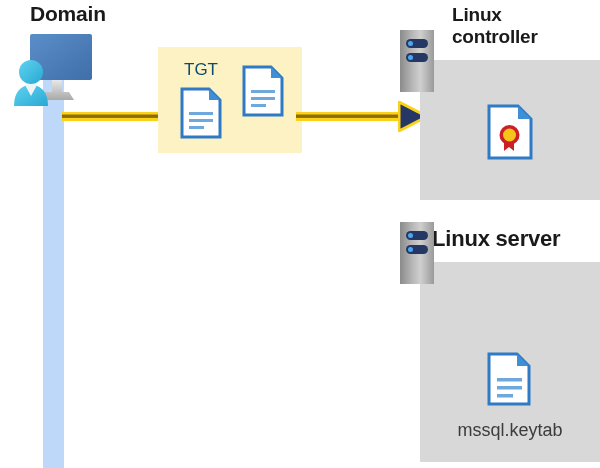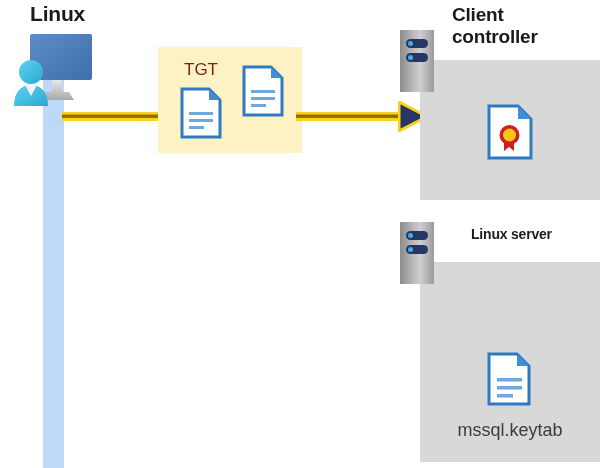--- a/index.html
+++ b/index.html
@@ -31,22 +31,22 @@
   #client-title {
     left: 30px; top: 2px;
     font-size: 21px;
   }
   #dc-title {
     left: 452px; top: 4px;
     font-size: 19px;
     width: 140px;
   }
   #linux-title {
-    left: 471px; top: 226px;
-    font-size: 14px;
+    left: 432px; top: 226px;
+    font-size: 22px;
   }
 
   
   #client-lane {
     left: 43px; top: 60px;
     width: 21px; height: 408px;
     background: #bed8fa;
   }
 
   
@@ -56,21 +56,21 @@
     background: #fdf2c4;
   }
   .token {
     position: absolute;
     top: 12px;
     width: 62px;
     text-align: center;
   }
   .token-label {
     font-size: 17px;
-    color: #7f1d1d;
+    color: #0c4a6e;
     display: block;
     height: 22px;
     line-height: 22px;
   }
   #token-tgt { left: 12px; }
   #token-spn { left: 74px; }
 
   
   .doc {
     position: relative;
@@ -146,21 +146,21 @@
     color: #3c3c3c;
   }
 </style>
 </head>
 <body>
 
 <div id="diagram">
 
   <div class="abs" id="client-lane"></div>
 
-  <div class="abs title" id="client-title">Linux</div>
+  <div class="abs title" id="client-title">Domain</div>
 
   <div class="abs" style="left:8px; top:28px; width:96px; height:78px;">
     <svg width="96" height="78" viewBox="0 0 96 78">
       <defs>
         <linearGradient id="gMon" x1="0" y1="0" x2="1" y2="1">
           <stop offset="0%" stop-color="#5b8ec9"></stop>
           <stop offset="100%" stop-color="#3f6ea8"></stop>
         </linearGradient>
         <linearGradient id="gStand" x1="0" y1="0" x2="0" y2="1">
           <stop offset="0%" stop-color="#e8e8e8"></stop>
@@ -217,21 +217,21 @@
   <div class="abs wire" id="wire-2"></div>
 
   <div class="abs" id="arrowhead">
     <svg width="30" height="31" viewBox="0 0 30 31">
       <path d="M1 1 L29 15.5 L1 30 Z" fill="#253764" stroke="#fbd21a" stroke-width="3" stroke-linejoin="round"></path>
     </svg>
   </div>
 
   <div class="abs panel" id="dc-panel"></div>
 
-  <div class="abs title" id="dc-title">Client controller</div>
+  <div class="abs title" id="dc-title">Linux controller</div>
 
   <div class="abs server" id="dc-server">
     <span class="server-bar b1"></span>
     <span class="server-bar b2"></span>
   </div>
 
   <div class="abs" id="cert-icon">
     <svg width="46" height="56" viewBox="0 0 46 56">
       <path d="M2 2 h29 l13 13 v39 h-42 z" fill="#ffffff" stroke="#2e7ac4" stroke-width="3"></path>
       <path d="M31 2 l13 13 h-13 z" fill="#3f8fd6"></path>

